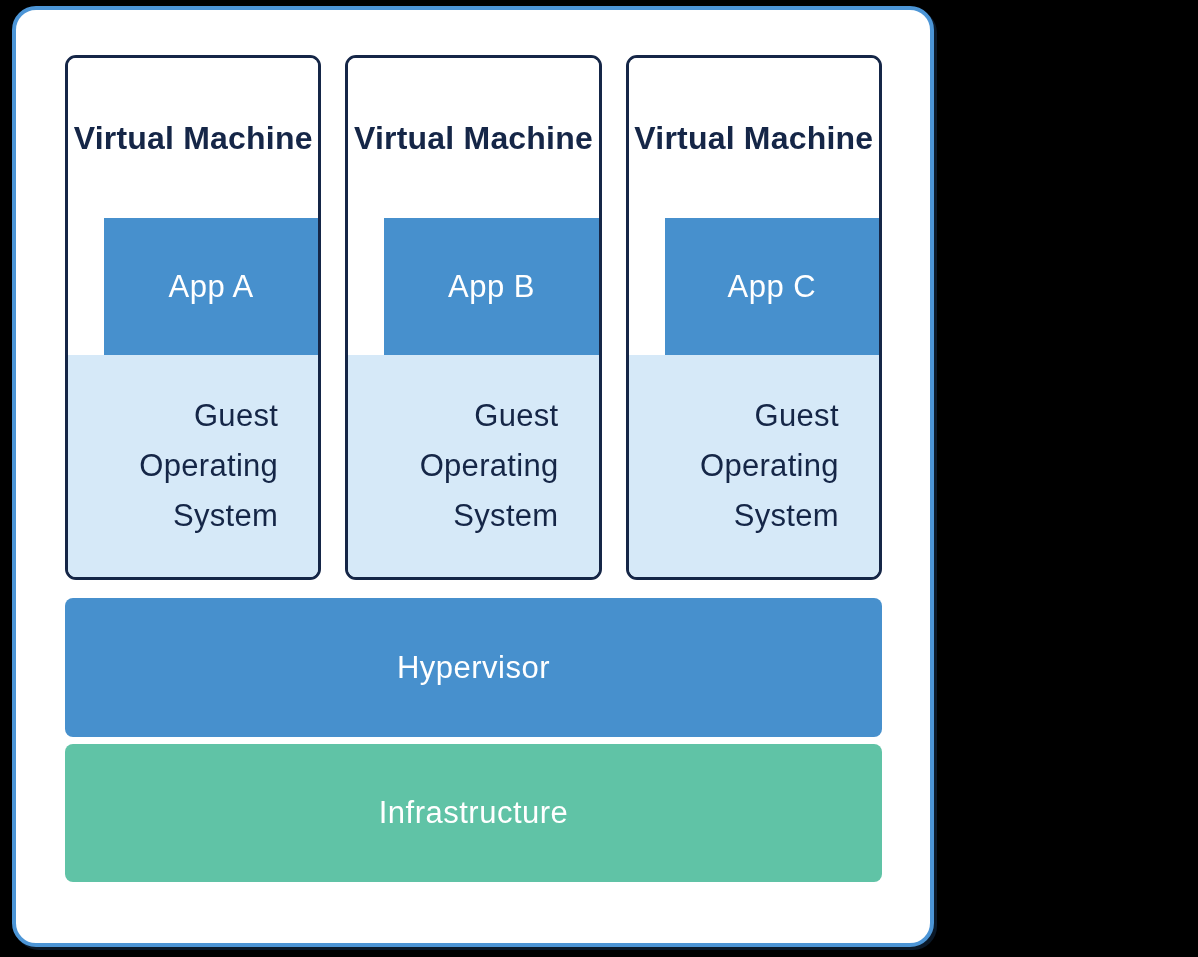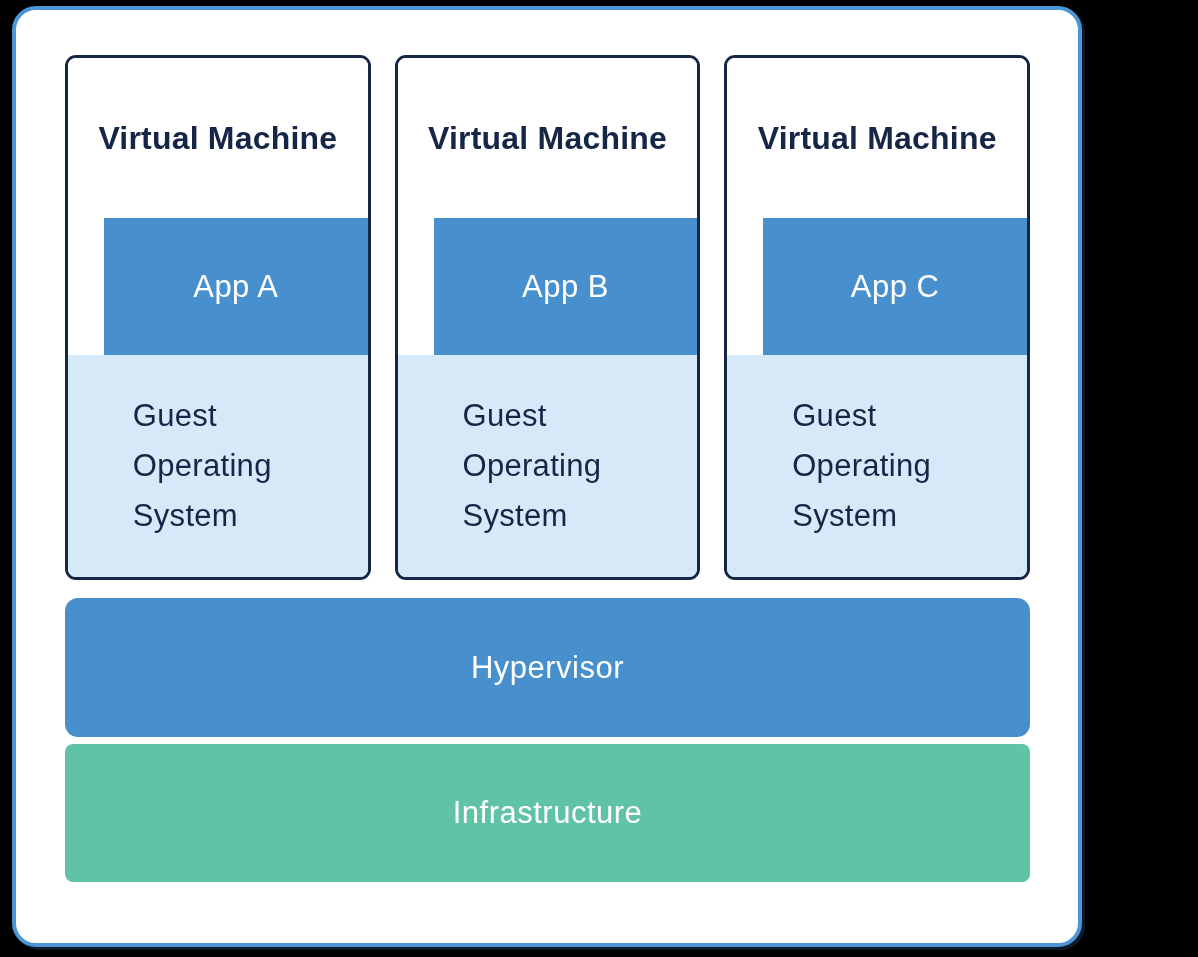--- a/index.html
+++ b/index.html
@@ -17,21 +17,21 @@
     width: 1198px;
     height: 957px;
     background: var(--page-bg);
     font-family: "Liberation Sans", "DejaVu Sans", sans-serif;
     overflow: hidden;
   }
   .panel {
     position: absolute;
     left: 12px;
     top: 6px;
-    width: 1070px;
+    width: 922px;
     height: 941px;
     background: var(--panel-bg);
     border: 4px solid var(--panel-border);
     border-radius: 24px;
     box-shadow: 3px 3px 0 rgba(20, 45, 75, 0.55);
     padding: 45px 48px 64px 49px;
   }
   .vm-row {
     display: flex;
     gap: 24px;
@@ -72,40 +72,39 @@
     font-size: 31px;
     color: var(--white-text);
     letter-spacing: 0.5px;
   }
   .guest-os {
     flex: 1 1 auto;
     background: var(--light-blue);
     display: flex;
     align-items: center;
     justify-content: center;
-    text-align: left;
+    text-align: right;
   }
   .guest-os-label {
     font-size: 31px;
     color: var(--navy);
     line-height: 50px;
     max-width: 170px;
     letter-spacing: 0.3px;
   }
   .wide-bar {
     border-radius: 8px;
     display: flex;
     align-items: center;
     justify-content: center;
   }
   .hypervisor-bar {
     margin-top: 18px;
     height: 139px;
     background: var(--bar-blue);
-    border-radius: 13px;
   }
   .infrastructure-bar {
     margin-top: 7px;
     height: 138px;
     background: var(--green);
   }
   .wide-bar-label {
     font-size: 31px;
     color: var(--white-text);
     letter-spacing: 0.5px;

